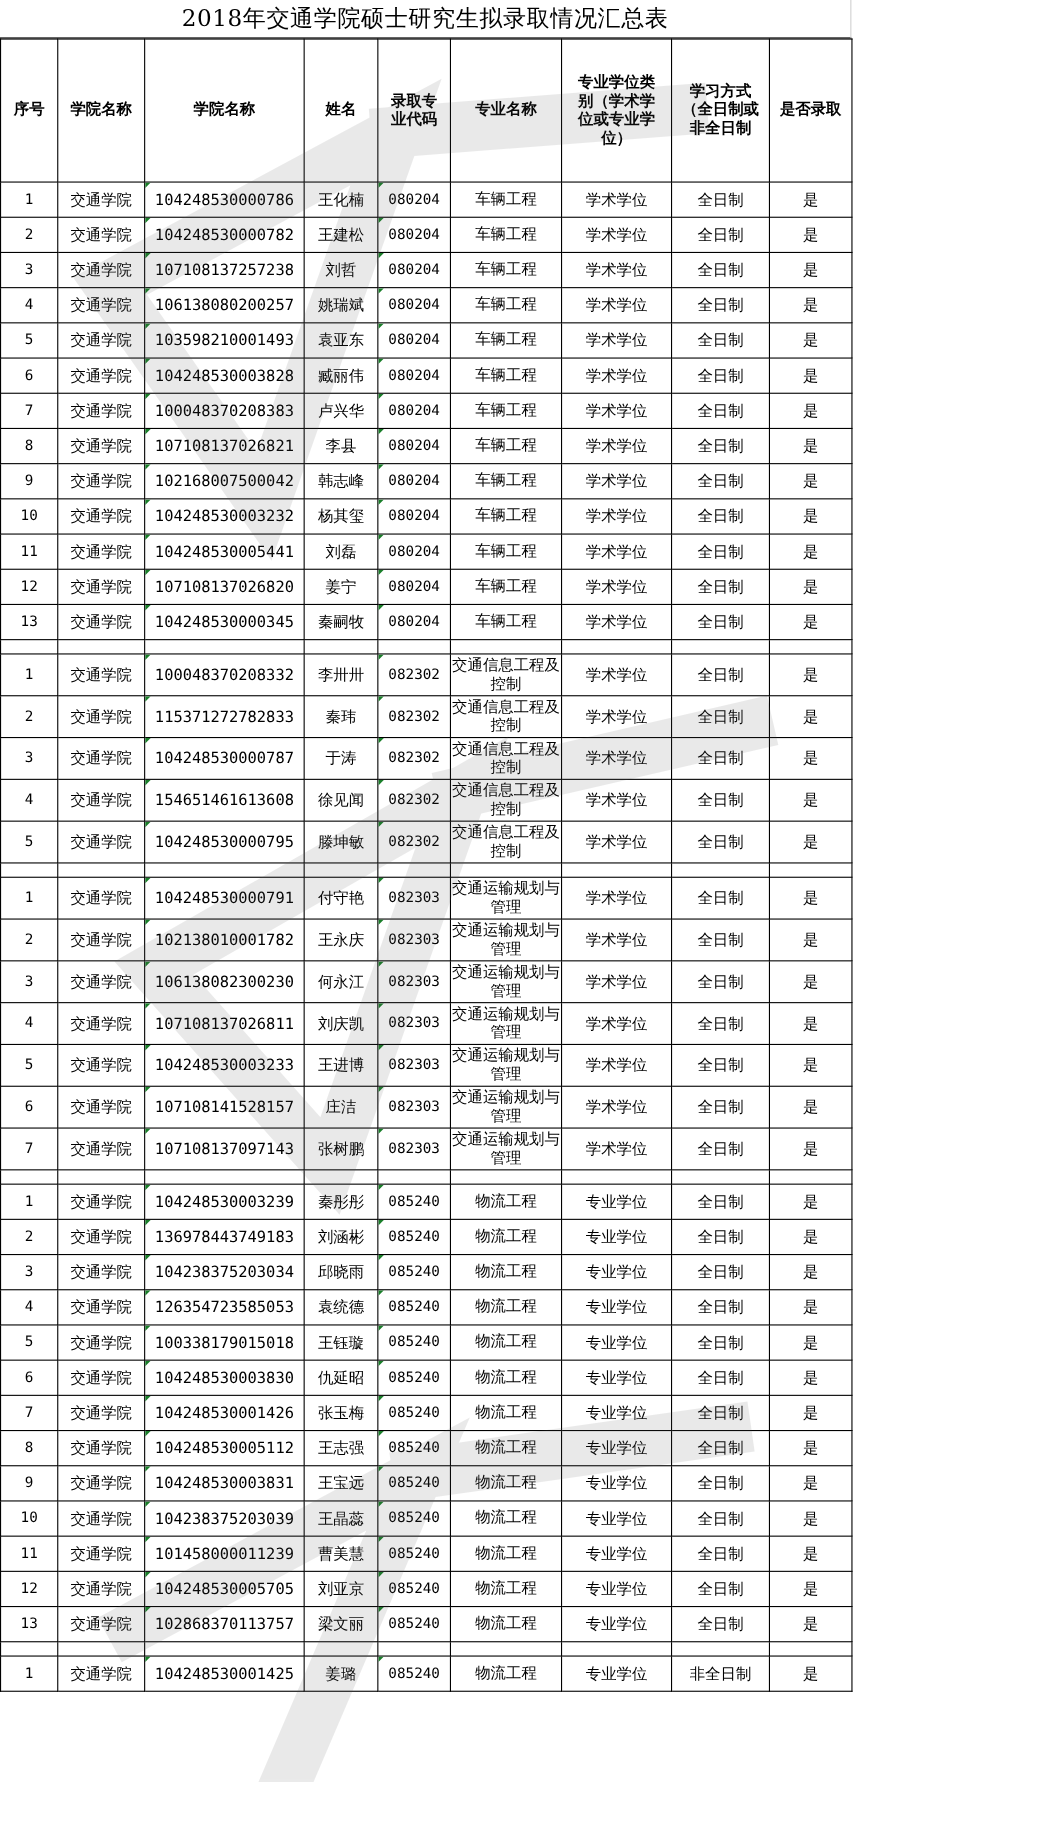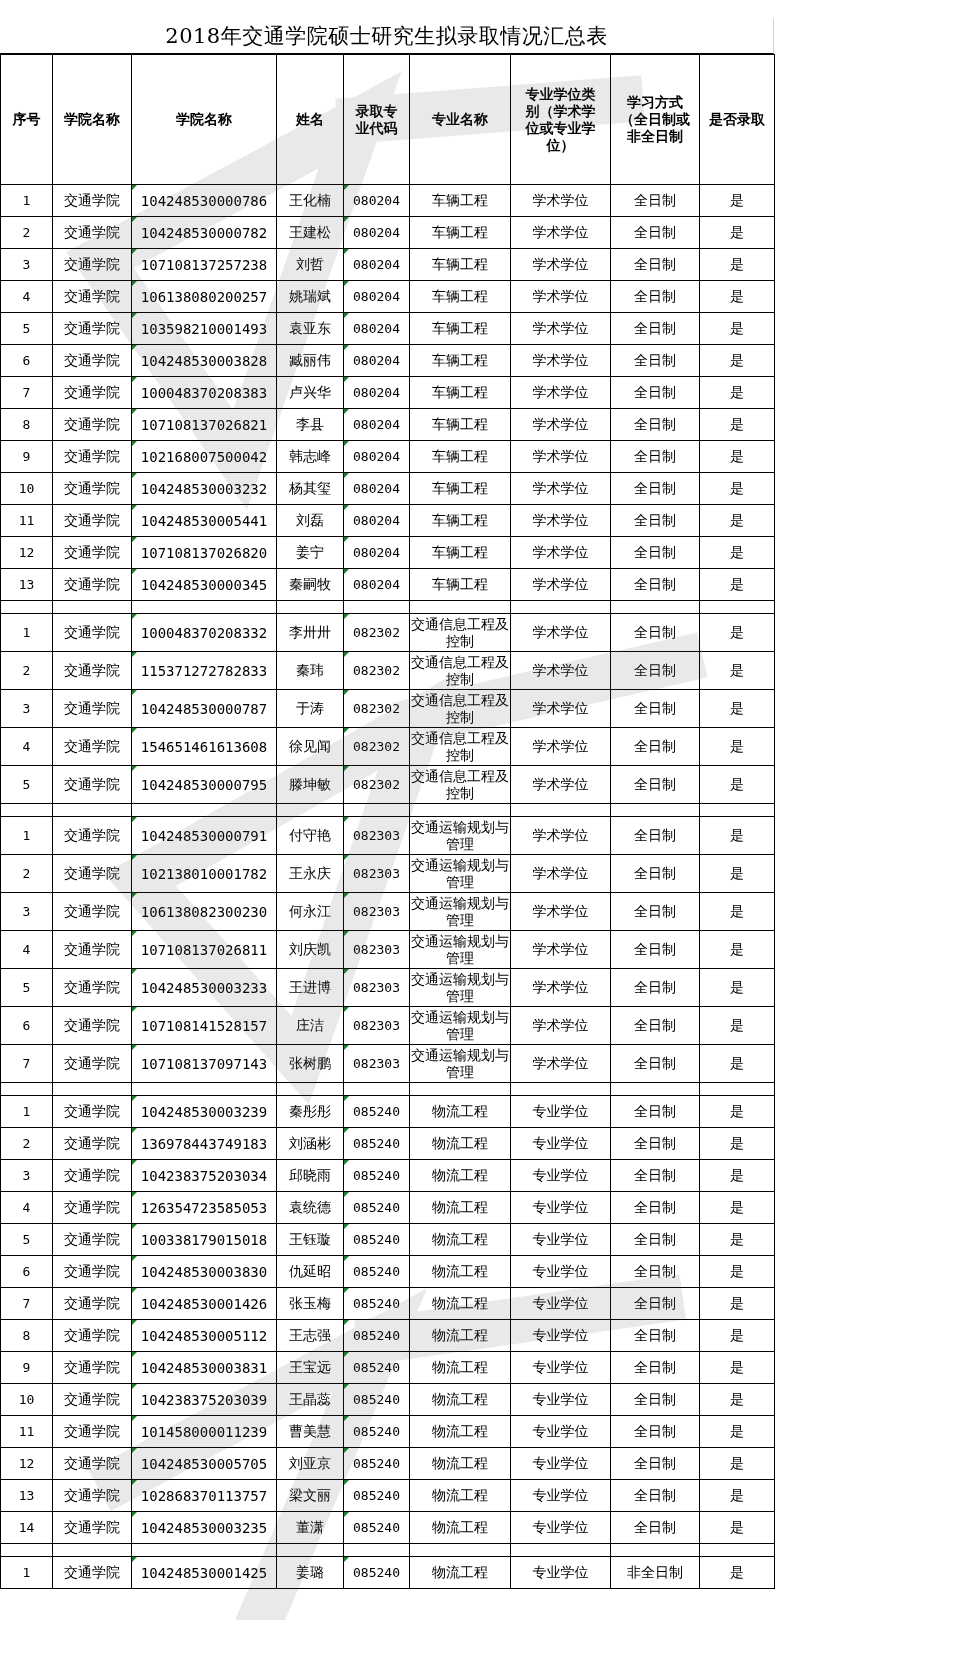--- a/index.html
+++ b/index.html
@@ -1,17 +1,17 @@
 <!DOCTYPE html>
 <html><head>
 <meta charset="utf-8">
 <style>
   html, body { margin:0; padding:0; background:#ffffff; }
   body { width:960px; height:1672px; position:relative; overflow:hidden; font-family:"DejaVu Sans", sans-serif; color:#000; }
-  .sheet { position:absolute; left:0; top:0; width:774px;margin-top:19px; }
+  .sheet { position:absolute; left:0; top:0; width:774px; }
   .title-row { height:35px; border-bottom:1.5px solid #000; border-right:1px solid #d0d0d0; display:flex; align-items:center; justify-content:center; font-family:"DejaVu Serif", serif; font-size:21px; letter-spacing:0.5px; box-sizing:border-box; }
   table { border-collapse:collapse; table-layout:fixed; width:774px; }
   td, th { border:1.5px solid #000; text-align:center; vertical-align:middle; padding:0; overflow:hidden; white-space:nowrap; position:relative; }
   th { font-weight:bold; font-size:14px; line-height:17px; white-space:normal; }
   td { font-size:14px; }
   td.num { font-family:"DejaVu Sans Mono", monospace; font-size:13px; }
   td.id { font-family:"DejaVu Sans Mono", monospace; font-size:14px; letter-spacing:0; }
   td.major { white-space:normal; line-height:17px; font-size:14px; }
   tr.hdr { height:130px; }
   tr.r1 { height:32px; }
@@ -496,31 +496,20 @@
           <td class="num">13</td>
           <td class="">交通学院</td>
           <td class="id tri">102868370113757</td>
           <td class="">梁文丽</td>
           <td class="num tri">085240</td>
           <td class="major">物流工程</td>
           <td class="">专业学位</td>
           <td class="">全日制</td>
           <td class="">是</td>
         </tr>
-        <tr class="r1">
-          <td class="num">14</td>
-          <td class="">交通学院</td>
-          <td class="id tri">104248530003235</td>
-          <td class="">董潇</td>
-          <td class="num tri">085240</td>
-          <td class="major">物流工程</td>
-          <td class="">专业学位</td>
-          <td class="">全日制</td>
-          <td class="">是</td>
-        </tr>
         <tr class="sep">
           <td></td>
           <td></td>
           <td></td>
           <td></td>
           <td></td>
           <td></td>
           <td></td>
           <td></td>
           <td></td>

